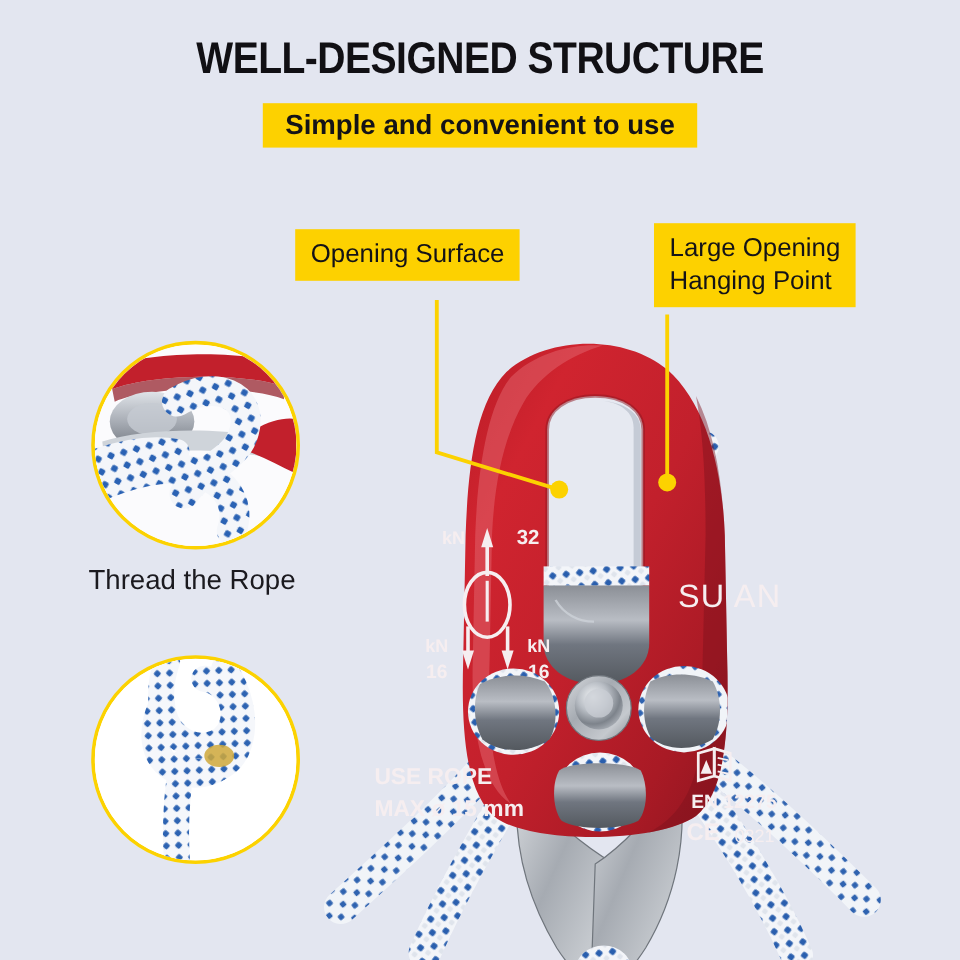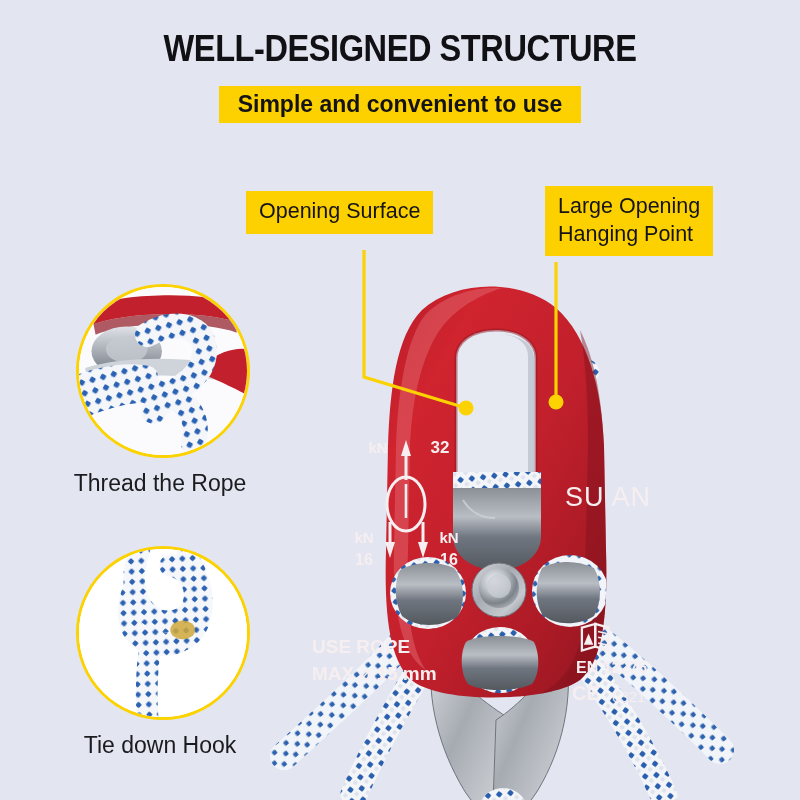--- a/index.html
+++ b/index.html
@@ -352,15 +352,14 @@
       </defs>
       <rect width="162" height="162" fill="#ffffff"></rect>
 
       <path d="M58,2 C50,26 52,50 66,62 C82,76 104,70 110,54 C116,36 104,18 88,16" stroke="url(#braidB)" stroke-width="21" fill="none" stroke-linecap="round"></path>
       <path d="M104,8 C116,26 122,48 116,68 C110,88 88,96 72,88" stroke="url(#braidB)" stroke-width="21" fill="none" stroke-linecap="round"></path>
       <path d="M54,36 C44,58 46,78 62,88 C80,98 104,92 108,76" stroke="url(#braidB)" stroke-width="21" fill="none" stroke-linecap="round"></path>
       <path d="M70,84 C66,108 64,134 66,162" stroke="url(#braidB)" stroke-width="21" fill="none" stroke-linecap="round"></path>
       <ellipse cx="100" cy="78" rx="12" ry="9" fill="#cfa83a" opacity="0.85"></ellipse>
     </svg>
   </div>
-  <div class="inset-caption" id="caption-knot">Tie down Hook</div>
 
 </div>
 
 </body></html>

